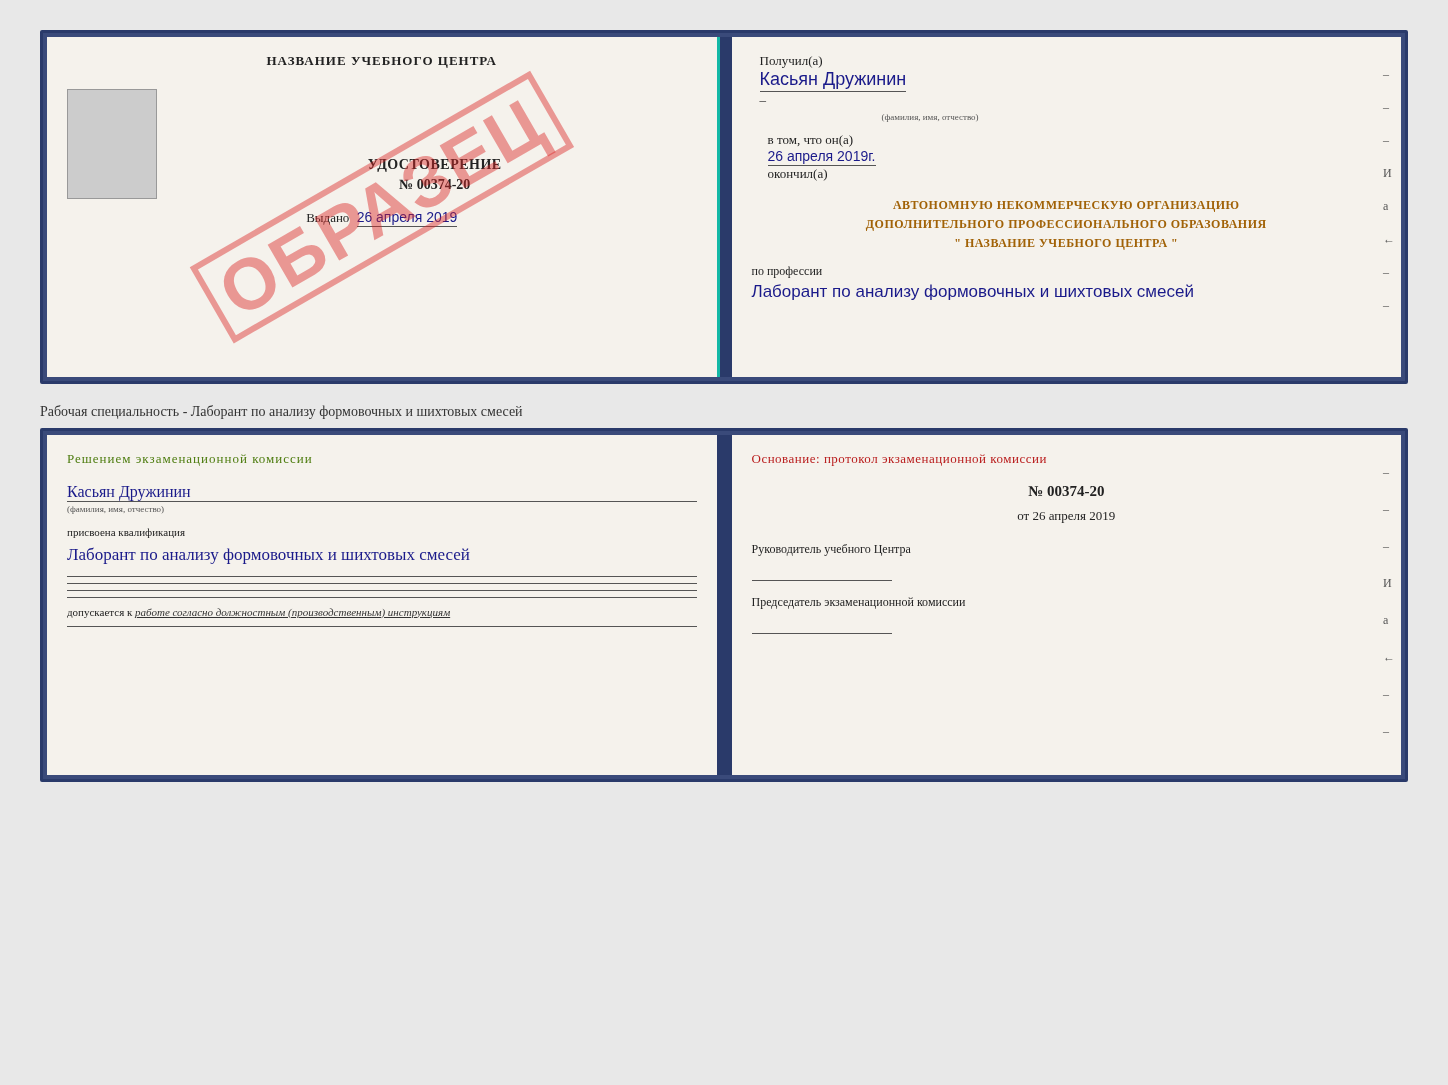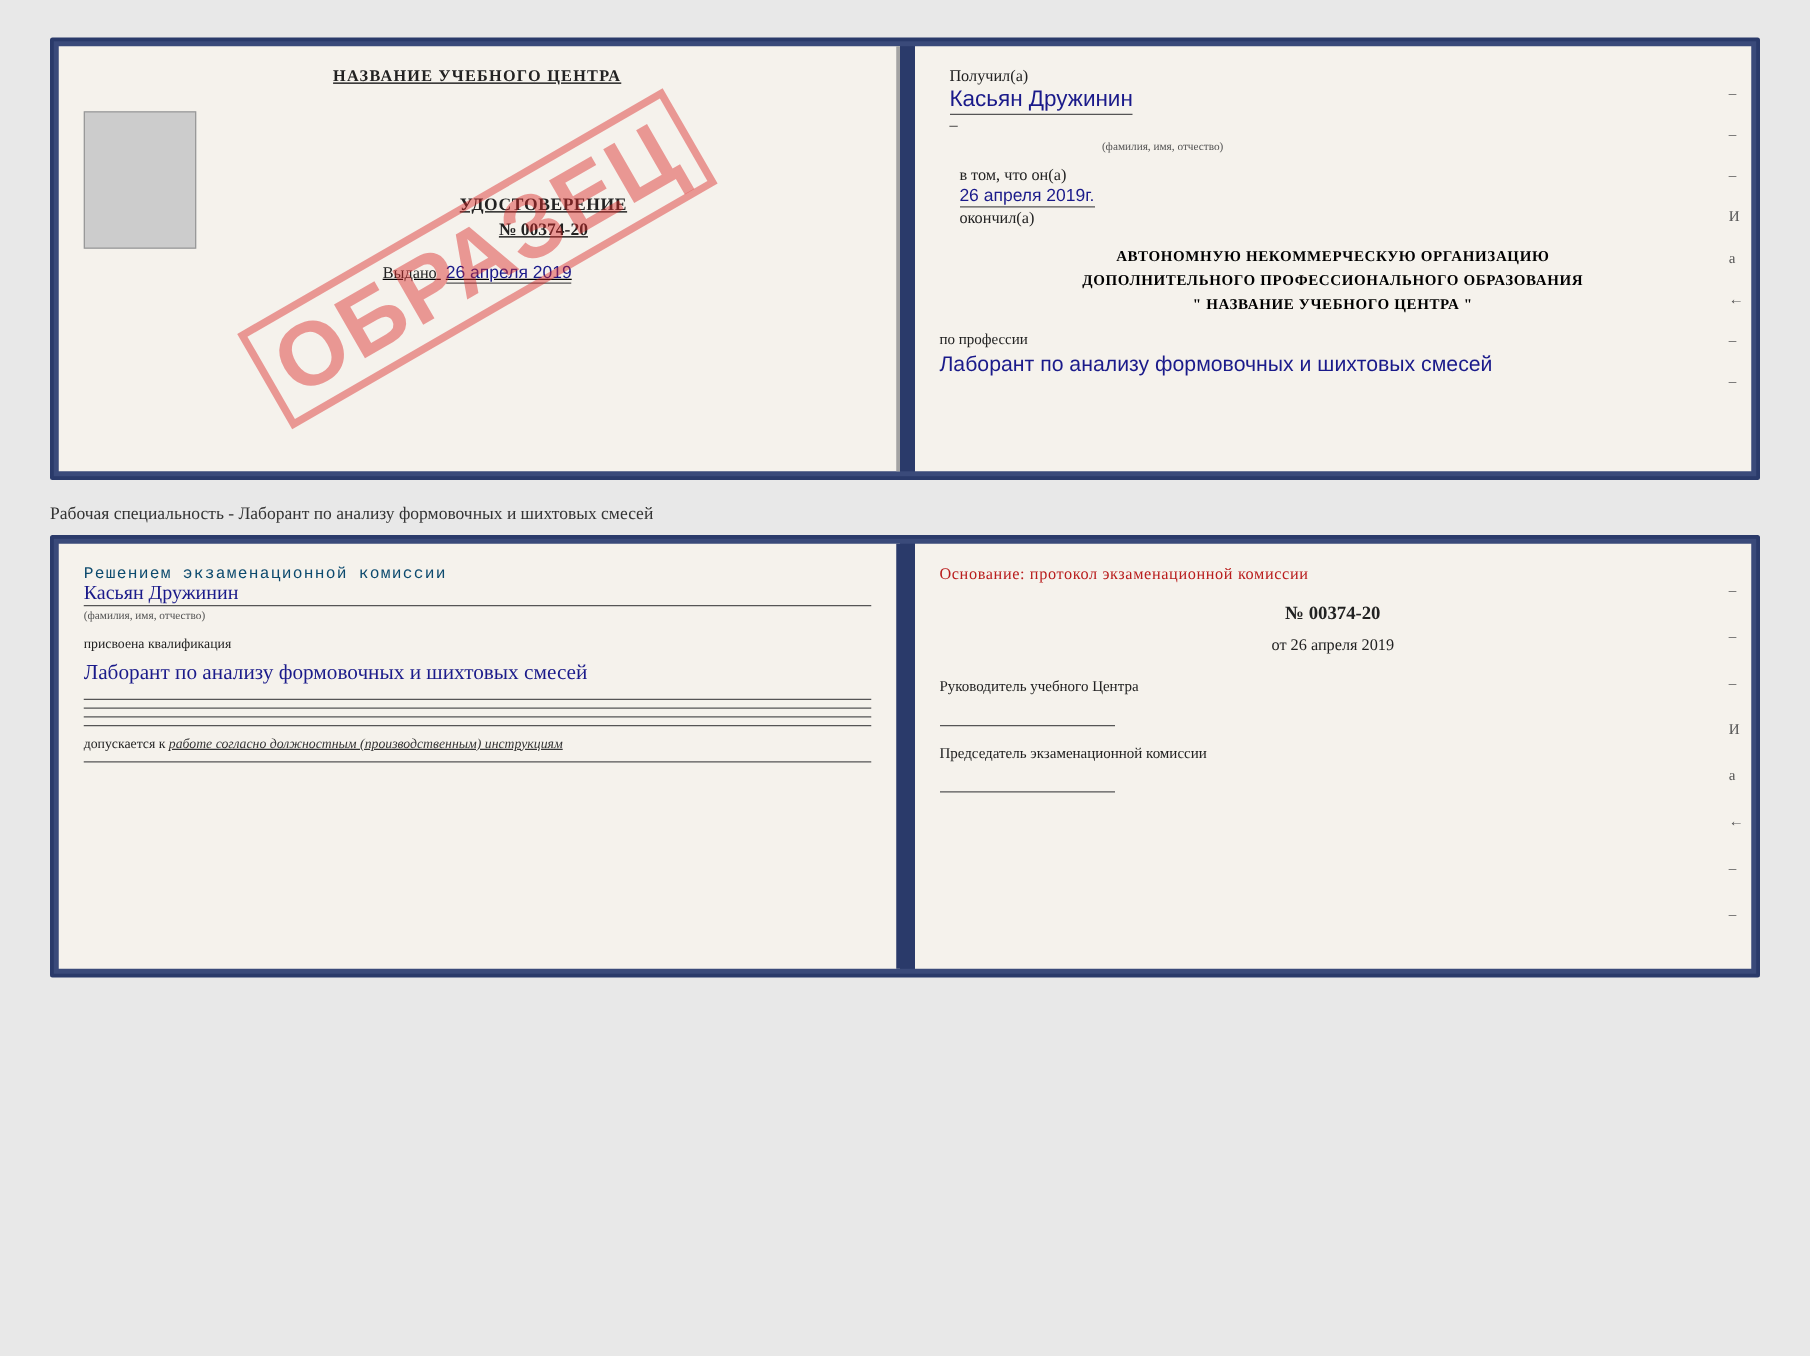--- a/index.html
+++ b/index.html
@@ -27,23 +27,22 @@
     }
 
     .cert-page {
       background: #f5f2ec;
       flex: 1;
       padding: 16px 20px;
       position: relative;
     }
 
     .cert-page-left {
-      border-right: 3px solid #a3a3a3;
+      border-right: 3px solid #14b8a6;
       min-height: 340px;
-      text-decoration: underline;
     }
 
     .cert-page-right {
       min-height: 340px;
     }
 
     
     .spine {
       width: 12px;
       background: #2a3a6a;
@@ -141,21 +140,21 @@
       border-bottom: 1px solid #555;
       padding-bottom: 1px;
       margin-left: 4px;
     }
 
     .right-block-center {
       text-align: center;
       font-size: 12px;
       font-weight: bold;
       letter-spacing: 0.5px;
-      color: #000000;
+      color: #a16207;
       line-height: 1.6;
       margin: 10px 0;
       text-transform: uppercase;
     }
 
     .right-profession {
       font-size: 12px;
       color: #222;
       margin-top: 8px;
     }
@@ -214,23 +213,23 @@
     }
 
     .bottom-page-left {
       border-right: 3px solid #2a3a6a;
     }
 
     .bottom-title {
       font-size: 13px;
       font-weight: normal;
       letter-spacing: 1px;
-      color: #0c4a6e;
-      margin-bottom: 0;
-      font-family: Liberation Mono, monospace;
+      color: #4d7c0f;
+      margin-bottom: 16px;
+      font-family: Liberation Serif, serif;
     }
 
     .bottom-name {
       font-size: 16px;
       font-family: 'Comic Sans MS', cursive;
       color: #1a1a8a;
       border-bottom: 1px solid #555;
       margin-bottom: 2px;
     }
 

